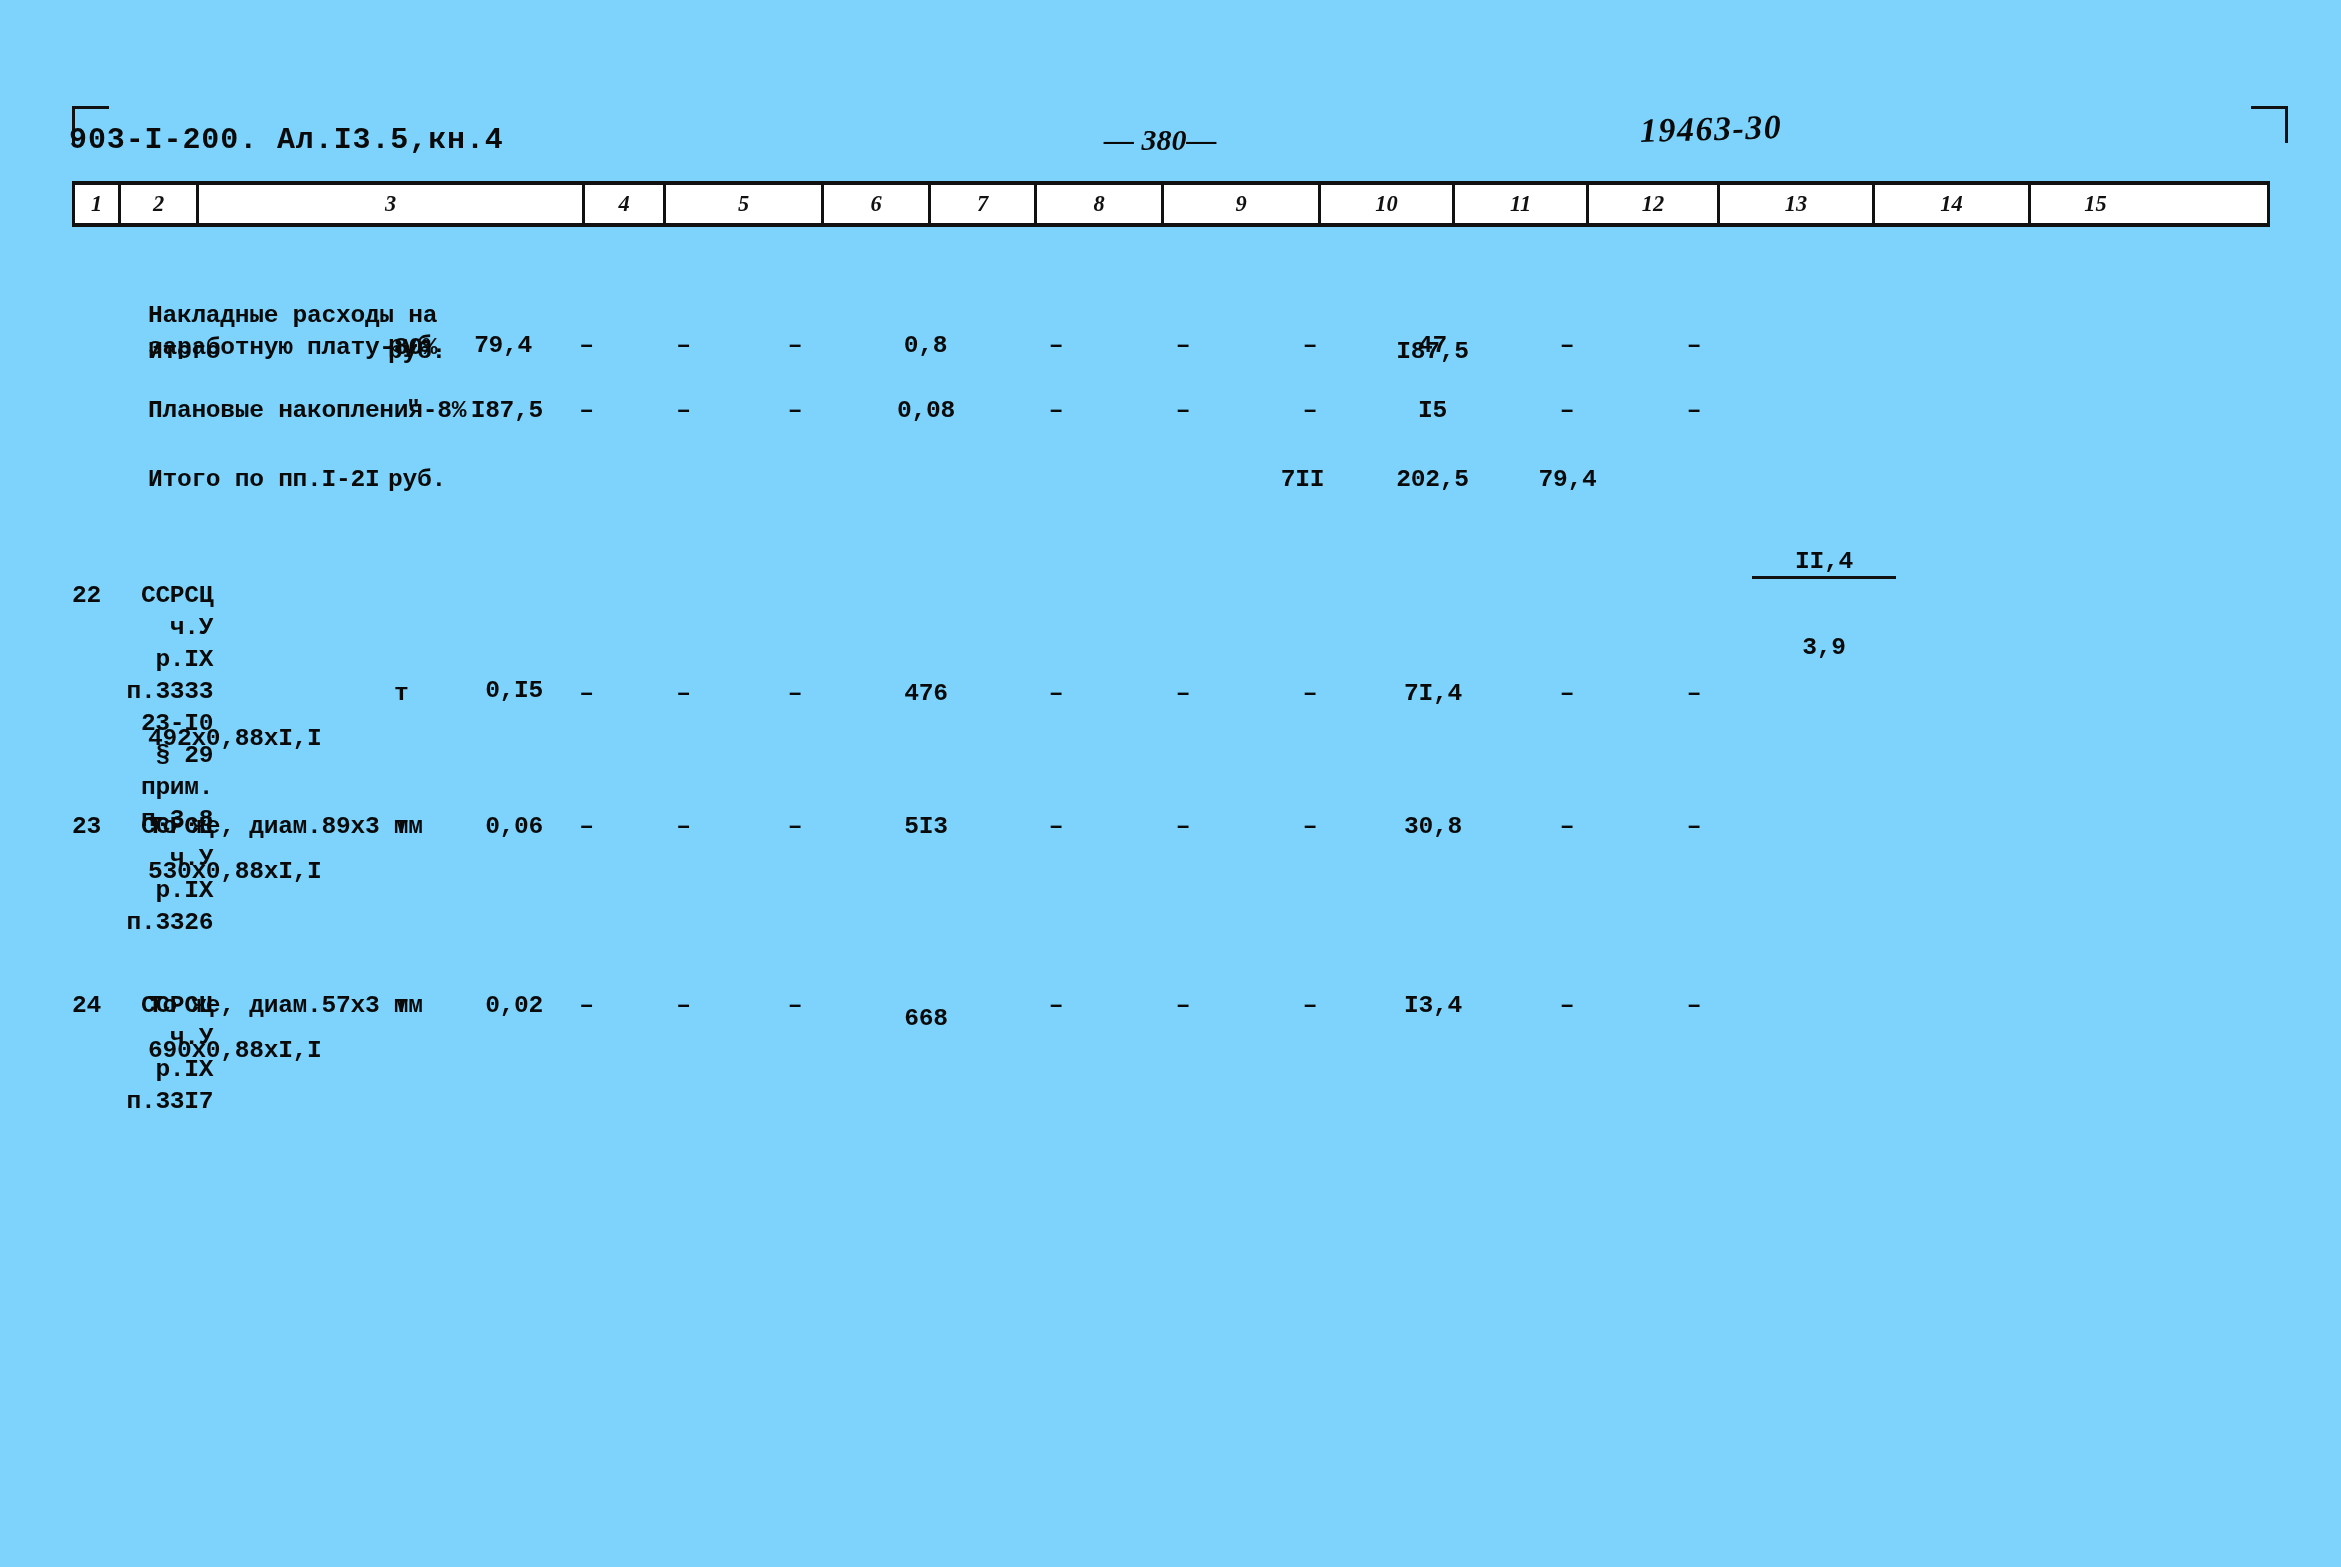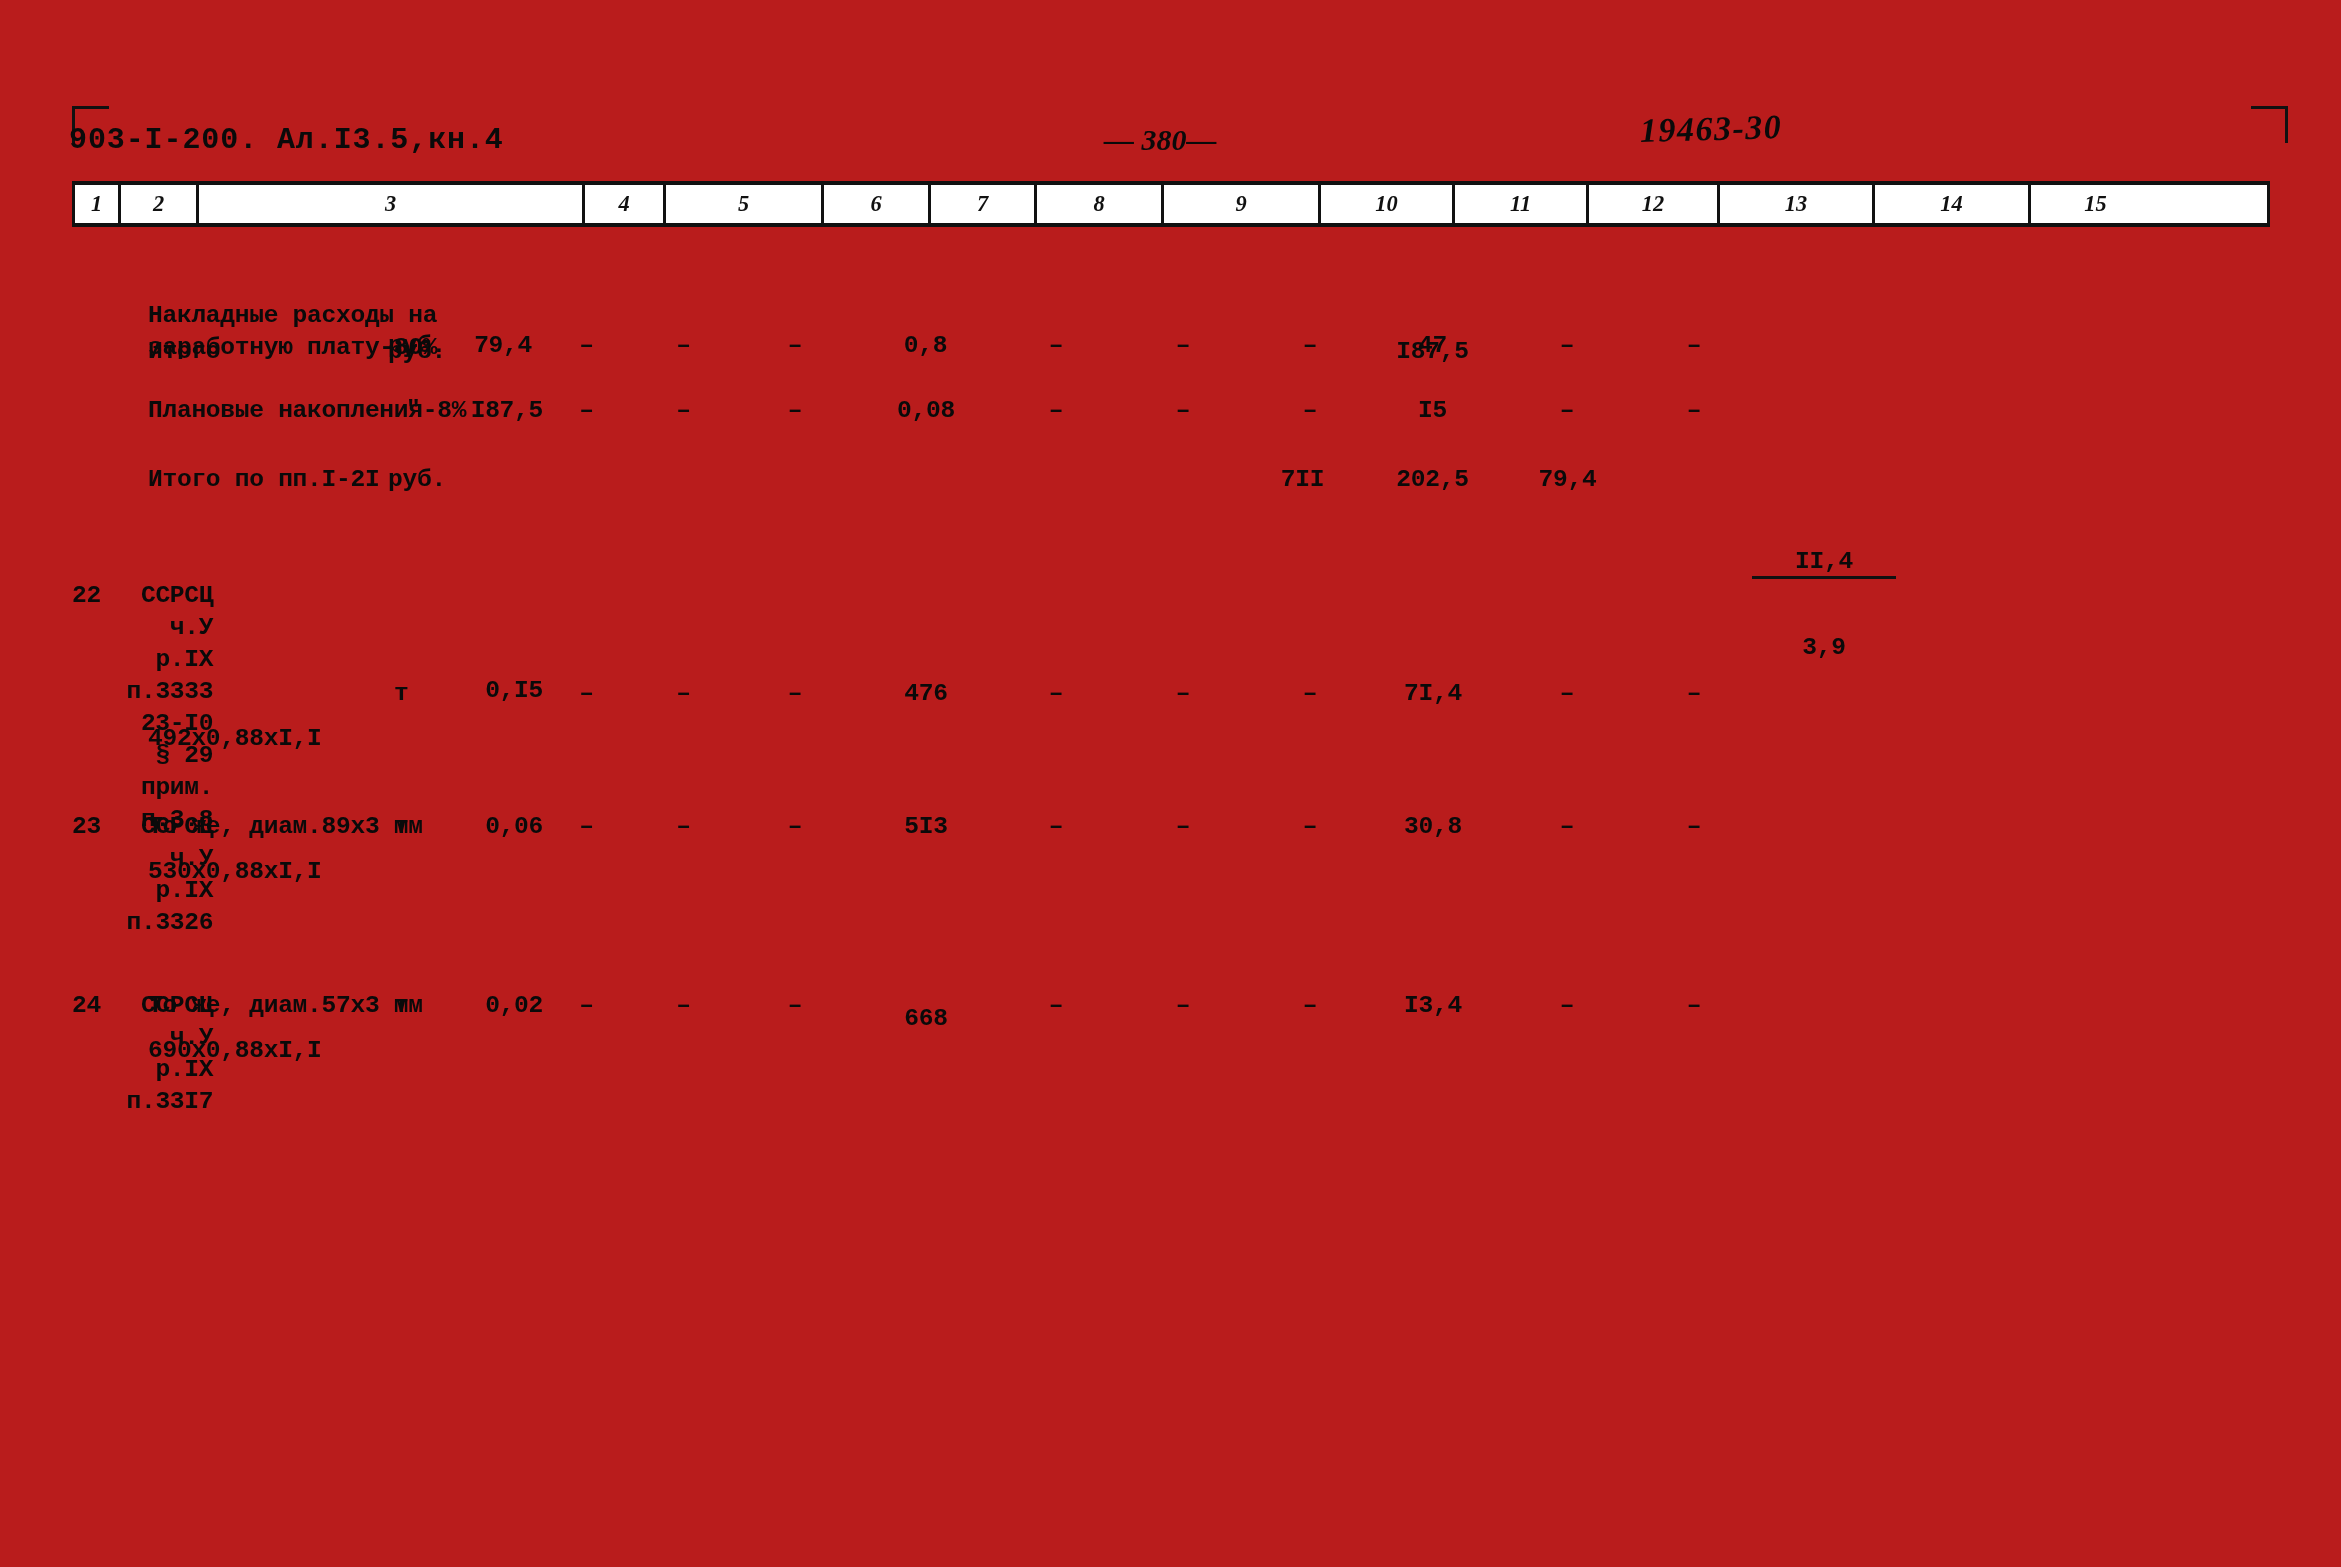--- a/index.html
+++ b/index.html
@@ -13,21 +13,21 @@
     position: relative;
     font-family: "Liberation Serif", serif;
     color: #0a0a0a;
     overflow: hidden;
   }
 
   
   .page {
     position: absolute;
     inset: 0;
-    background: #b91c1c;
+    background: #7dd3fc;
   }
 
   
   .corner {
     position: absolute;
     width: 34px;
     height: 34px;
     border-color: #111;
     border-style: solid;
   }

